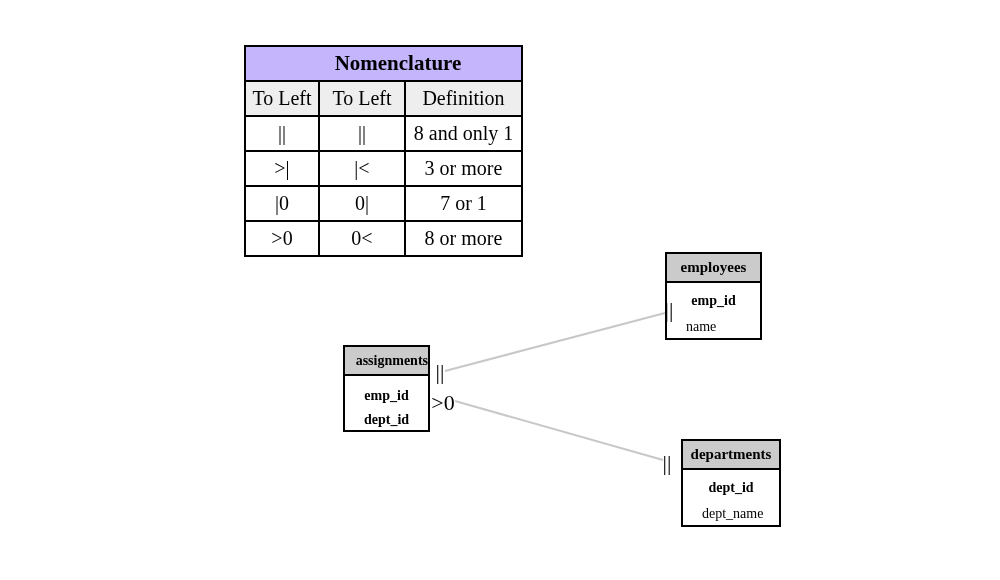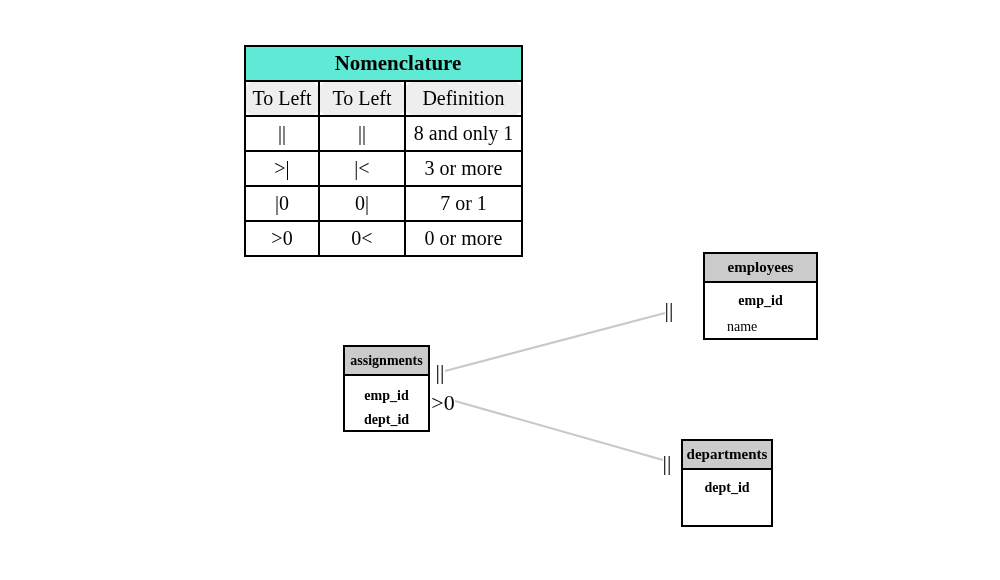--- a/index.html
+++ b/index.html
@@ -19,53 +19,53 @@
   .nomenclature th, .nomenclature td {
     border:2px solid #000;
     text-align:center;
     font-size:20px;
     padding:0;
     height:33px;
     color:#000;
     background:#fff;
   }
   .nomenclature tr.title-row th {
-    background:#5eead4;
+    background:#c4b5fd;
     font-weight:bold;
     font-size:21px;
     padding-left:29px;
   }
-  .nomenclature tr.colhead-row td { background:#eeeeee;border-radius:10px; }
+  .nomenclature tr.colhead-row td { background:#eeeeee; }
 
   
   .entity {
     position:absolute;
     border:2px solid #000;
     background:#ffffff;
     box-sizing:border-box;
   }
   .entity-header {
     background:#cbcbcb;
     border-bottom:2px solid #000;
     font-weight:bold;
     text-align:center;
     font-size:15px;
     height:27px;
     line-height:27px;
     overflow:hidden;
   }
-  .entity-assignments .entity-header { font-size:14px; }
+  .entity-assignments .entity-header { font-size:14px;text-align:right; }
   .entity-body { padding-top:5px;border-radius:26px; }
   .field {
     font-size:14px;
     line-height:26px;
     white-space:nowrap;
   }
   .field.pk { font-weight:bold; text-align:center; }
-  .field.plain { text-align:left; padding-left:7px;margin-left:15px; }
+  .field.plain { text-align:left; padding-left:19px; }
   .entity-assignments .entity-body { padding-top:8px; }
   .entity-assignments .field { line-height:24px; }
 
   
   svg.rel-lines { position:absolute; left:0; top:0; }
   .rel-symbol {
     position:absolute;
     font-size:22px;
     color:#000;
     transform:translate(-50%,-50%);
@@ -107,44 +107,45 @@
       <td>3 or more</td>
     </tr>
     <tr>
       <td>|0</td>
       <td>0|</td>
       <td>7 or 1</td>
     </tr>
     <tr>
       <td>&gt;0</td>
       <td>0&lt;</td>
-      <td>0 or more</td>
+      <td>8 or more</td>
     </tr>
   </tbody>
 </table>
 
 <div class="entity entity-assignments" style="left:343px; top:345px; width:87px; height:87px;">
   <div class="entity-header">assignments</div>
   <div class="entity-body">
     <div class="field pk">emp_id</div>
     <div class="field pk">dept_id</div>
   </div>
 </div>
 
-<div class="entity entity-employees" style="left:703px; top:252px; width:115px; height:88px;">
+<div class="entity entity-employees" style="left:665px; top:252px; width:97px; height:88px;">
   <div class="entity-header">employees</div>
   <div class="entity-body">
     <div class="field pk">emp_id</div>
     <div class="field plain">name</div>
   </div>
 </div>
 
-<div class="entity entity-departments" style="left:681px; top:439px; width:92px; height:88px;">
+<div class="entity entity-departments" style="left:681px; top:439px; width:100px; height:88px;">
   <div class="entity-header">departments</div>
   <div class="entity-body">
     <div class="field pk">dept_id</div>
+    <div class="field plain">dept_name</div>
   </div>
 </div>
 
 <span class="rel-symbol" style="left:440px; top:372px;">||</span>
 <span class="rel-symbol" style="left:669px; top:310px;">||</span>
 <span class="rel-symbol" style="left:443px; top:403px;">&gt;0</span>
 <span class="rel-symbol" style="left:667px; top:463px;">||</span>
 
 </body></html>

